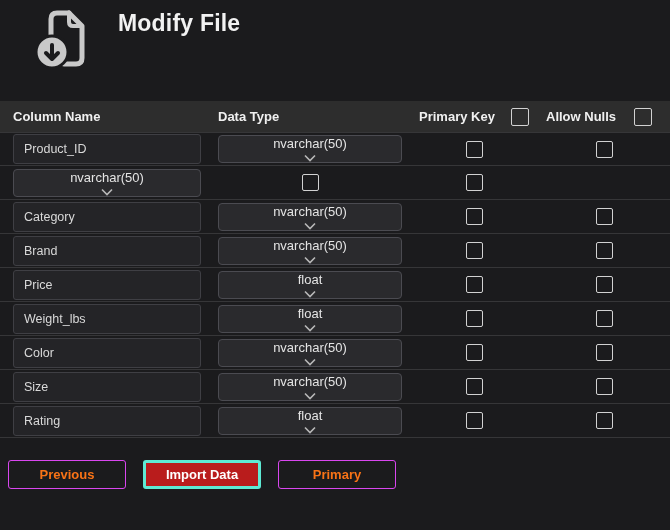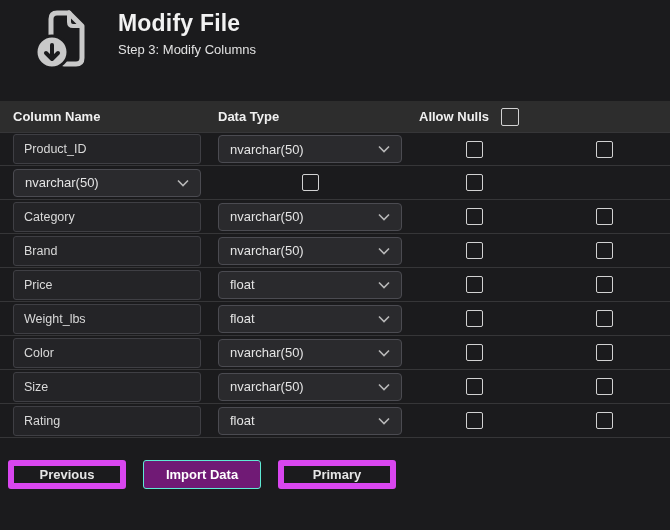--- a/index.html
+++ b/index.html
@@ -55,73 +55,77 @@
   }
   .select {
     width:100%; height:28px;
     background:#2a2a2d;
     border:1px solid #4b4b51;
     border-radius:4px;
     display:flex; align-items:center; justify-content:space-between;
     padding:0 11px;
     font-size:13px; color:#e4e4e4;
     cursor:default;
+    flex-direction:column;
   }
   .chevron { display:flex; align-items:center; }
   .cb-cell { display:flex; justify-content:center; align-items:center; }
   input.cb {
     -webkit-appearance:none; appearance:none;
     width:17px; height:17px;
     background:transparent;
     border:1px solid #d2d2d2;
     border-radius:2px;
     cursor:pointer;
   }
   .thead input.cb { width:18px; height:18px; }
 
   
   .footer { display:flex; align-items:center; gap:17px; margin-top:22px; padding-left:8px; }
   .btn {
     min-width:118px; height:29px;
     background:transparent;
-    border:6px solid #d946ef;
+    border:1px solid #d946ef;
     border-radius:3px;
-    color:#e5e5e5;
+    color:#f97316;
     font-family:"Liberation Sans", sans-serif;
     font-size:13px; font-weight:bold;
     cursor:pointer;
     padding:0 14px;
   }
-  .btn.primary { background:#701a75; border:1px solid #5eead4; color:#ffffff; }
+  .btn.primary { background:#b91c1c; border:3px solid #5eead4; color:#ffffff; }
 </style>
 </head>
 <body>
 
 <div class="app">
 
   <div class="header">
     <div class="file-icon">
       <svg width="72" height="62" viewBox="0 0 72 62" fill="none">
         <path d="M45,4 H33 Q27,4 27,10 V30" stroke="#c9c9c9" stroke-width="5" stroke-linecap="round" fill="none"></path>
         <path d="M45,4 L58,17 V49 Q58,55 52,55 H40" stroke="#c9c9c9" stroke-width="5" stroke-linecap="round" stroke-linejoin="round" fill="none"></path>
         <path d="M45,5 V13 Q45,17 49,17 H57" stroke="#c9c9c9" stroke-width="4" stroke-linecap="round" fill="none"></path>
         <circle cx="28" cy="43" r="16" fill="#c9c9c9" stroke="#1b1b1d" stroke-width="3"></circle>
         <path d="M28,36 V49" stroke="#1b1b1d" stroke-width="4" stroke-linecap="round"></path>
         <path d="M22,44 L28,50 L34,44" stroke="#1b1b1d" stroke-width="4" stroke-linecap="round" stroke-linejoin="round" fill="none"></path>
       </svg>
     </div>
     <div class="header-text">
       <div class="title">Modify File</div>
-      <div class="subtitle">Step 3: Modify Columns</div>
     </div>
   </div>
 
   <div class="thead grid">
     <div>Column Name</div>
     <div>Data Type</div>
+    <div class="th-group">
+      <span>Primary Key</span>
+      <input type="checkbox" class="cb" style="">
+    </div>
     <div class="th-group an">
       <span>Allow Nulls</span>
       <input type="checkbox" class="cb" style="">
     </div>
   </div>
 
   <div id="tbody">
   <div class="trow grid">
     <div>
       <input class="name-input" type="text" value="Product_ID" style="">

